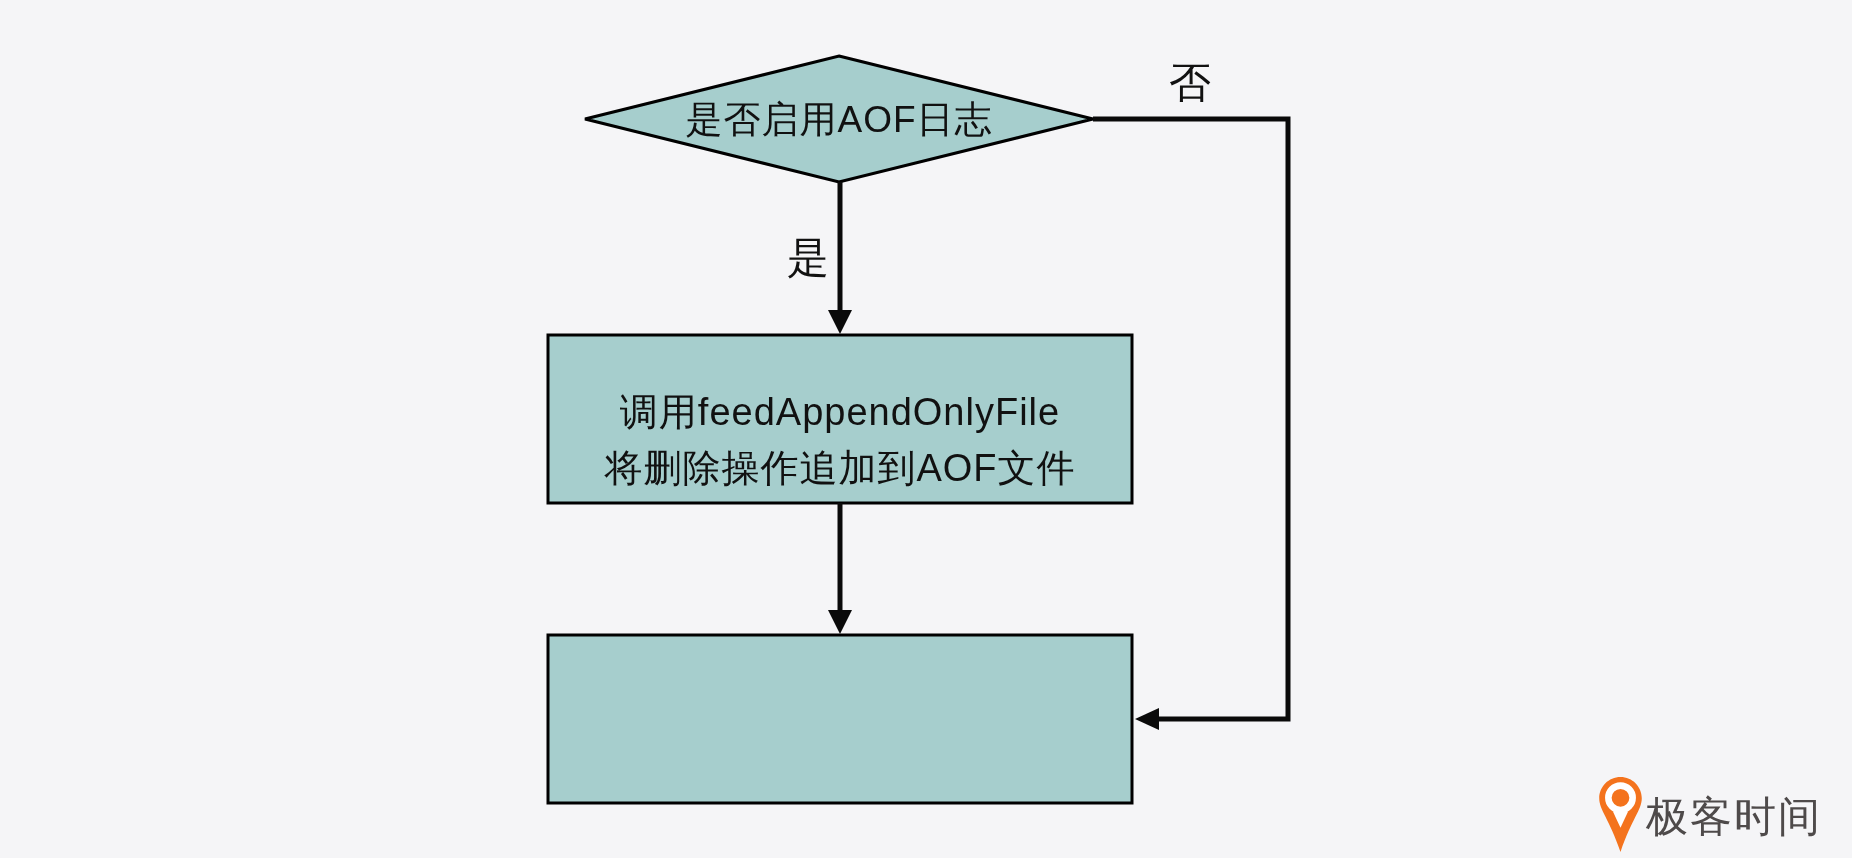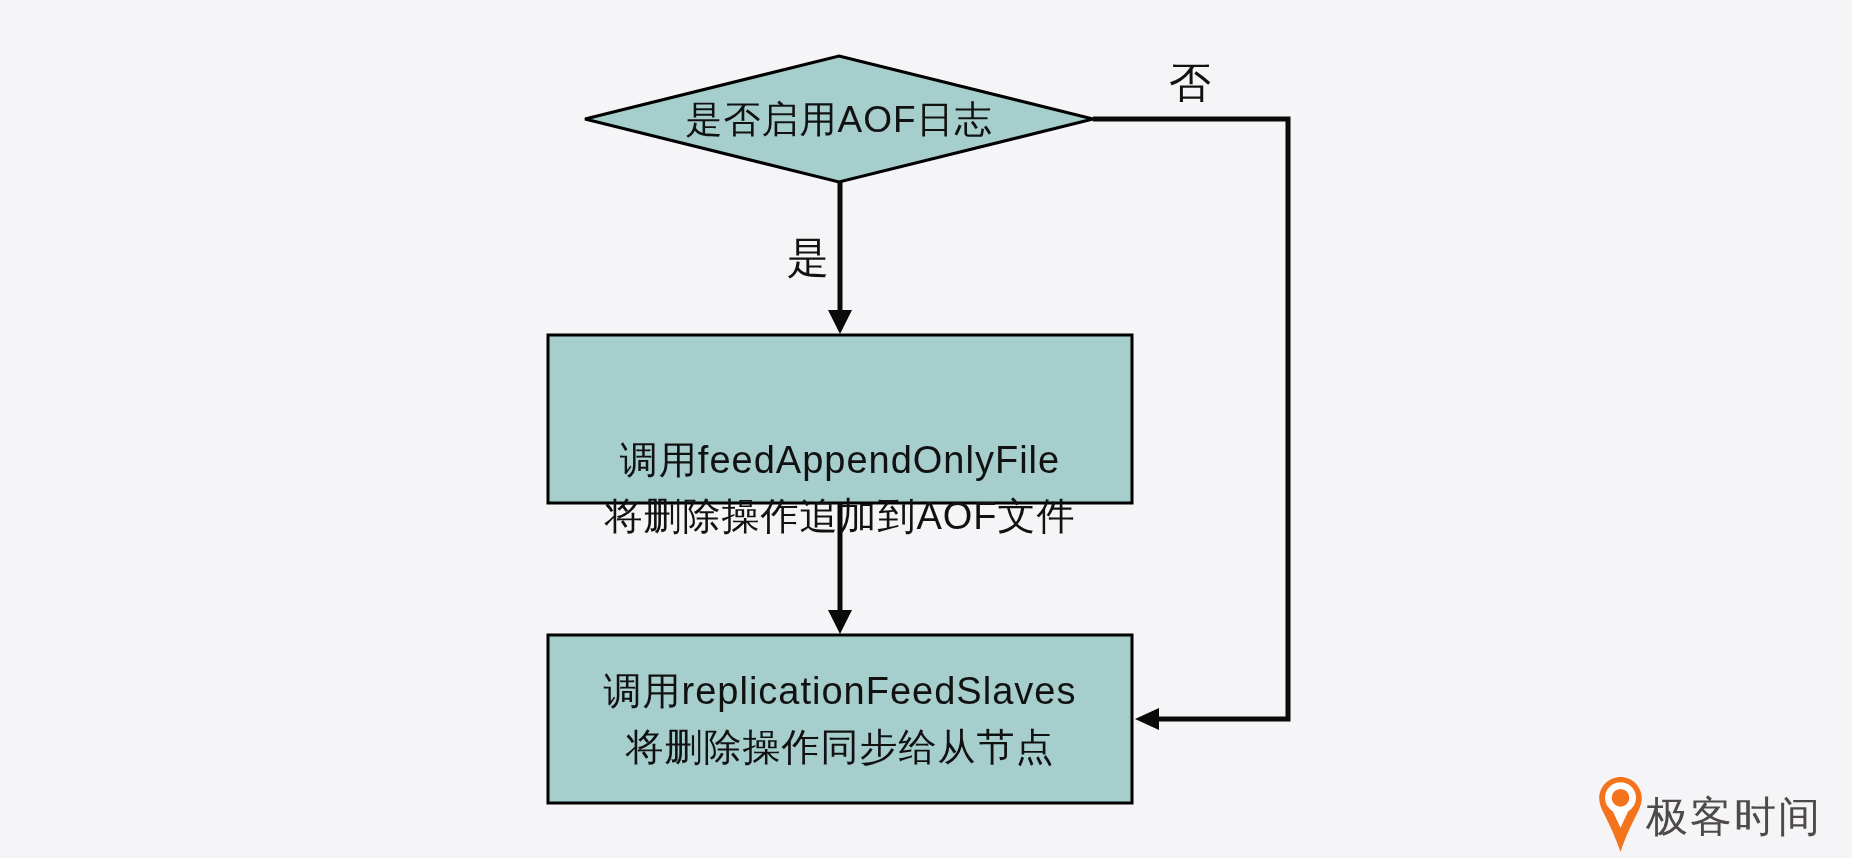--- a/index.html
+++ b/index.html
@@ -45,21 +45,21 @@
     width: 508px; height: 125px;
     font-size: 37px;
     letter-spacing: 1px;
   }
   .step-text {
     white-space: pre-line;
     font-size: 38px;
     line-height: 56px;
     letter-spacing: 1px;
   }
-  .step1-label { left: 548px; top: 335px; width: 584px; height: 209px; align-items: flex-end; }
+  .step1-label { left: 548px; top: 335px; width: 584px; height: 209px; }
   .step2-label { left: 548px; top: 635px; width: 584px; height: 168px; }
   .edge-label {
     position: absolute;
     font-size: 42px;
     line-height: 44px;
     width: 46px;
     text-align: center;
     color: var(--text);
   }
   .yes-label { left: 785px; top: 236px; }
@@ -108,24 +108,20 @@
     <polygon points="1135,719 1159,708 1159,730" style="fill:var(--line);"></polygon>
   </svg>
 
   <div class="node-label decision-label">是否启用AOF日志</div>
 
   <div class="node-label step1-label">
     <span class="step-text">调用feedAppendOnlyFile
 将删除操作追加到AOF文件</span>
   </div>
 
-  <div class="node-label step2-label">
-    <span class="step-text">调用replicationFeedSlaves
-将删除操作同步给从节点</span>
-  </div>
 
   <div class="edge-label yes-label">是</div>
   <div class="edge-label no-label">否</div>
 
   <div class="brand">
     <svg class="brand-icon" viewBox="0 0 44 76" aria-hidden="true">
       <path d="M22 1 C33.6 1 43 10.4 43 22 C43 33.5 33 42.5 22 75 C11 42.5 1 33.5 1 22 C1 10.4 10.4 1 22 1 Z" style="fill:var(--logo);"></path>
       <circle cx="22" cy="21.5" r="12" style="fill:none; stroke:#ffffff; stroke-width:6.5;"></circle>
       <path d="M14.5 35 L29.5 35 L22 51 Z" style="fill:#ffffff;"></path>
     </svg>

